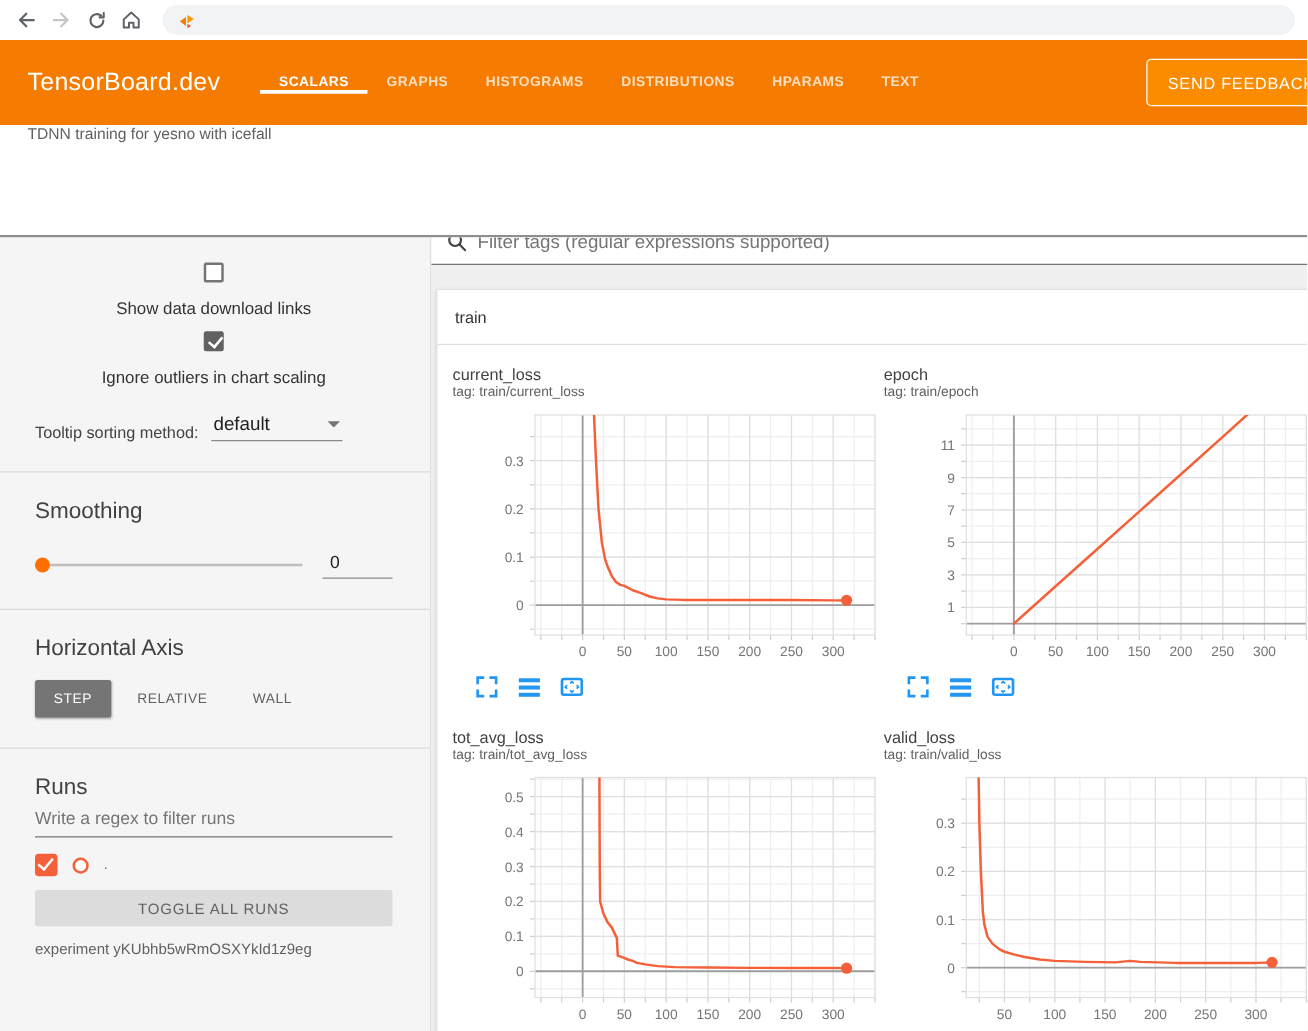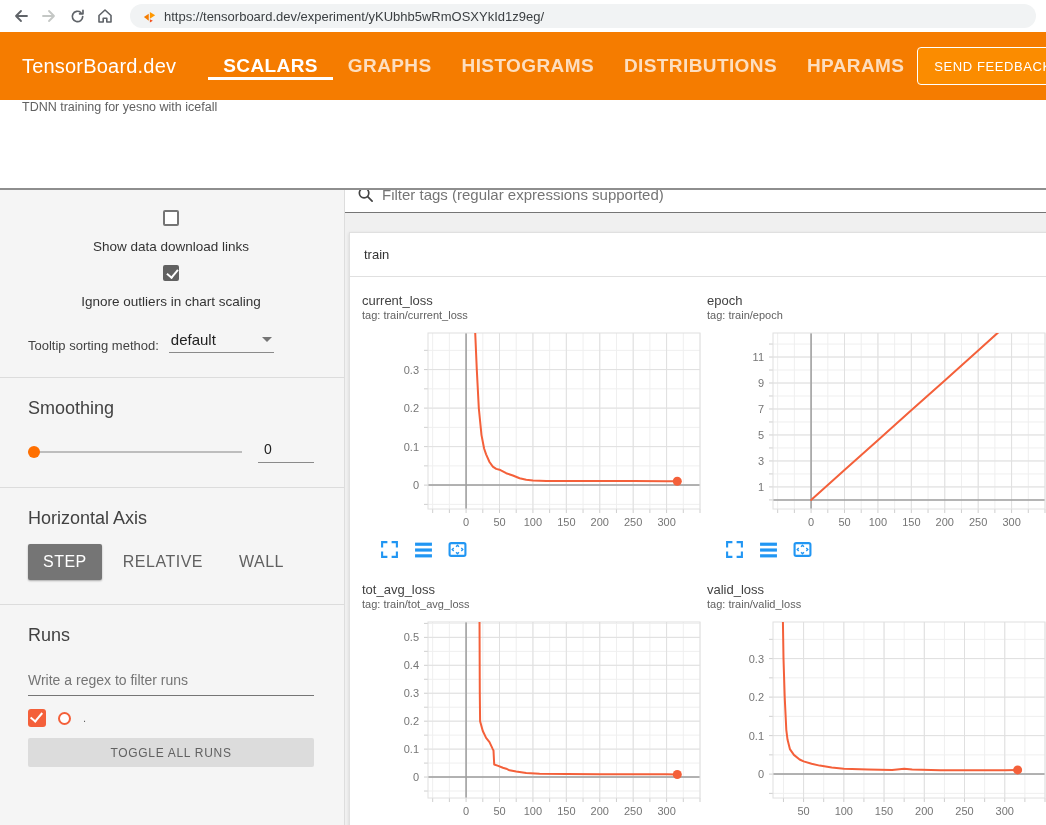--- a/index.html
+++ b/index.html
@@ -11,21 +11,21 @@
   .chrome { height:32px; background:#fff; display:flex; align-items:center; padding-left:10px; gap:6px; }
   .nav-ic { width:22px; height:22px; display:flex; align-items:center; justify-content:center; flex:none; cursor:pointer; }
   .urlbar { flex:1; height:24px; margin:0 10px 0 8px; background:#f1f3f4; border-radius:12px;
     display:flex; align-items:center; padding:0 12px; gap:7px; }
   .url-text { font-size:13px; color:#3c4043; white-space:nowrap; }
 
   
   .appbar { height:68px; background:#f57c00; display:flex; align-items:center; padding-left:22px; position:relative; }
   .brand { color:#fff; font-size:20px; font-weight:500; align-self:center; letter-spacing:.2px; }
   .tabs { display:flex; margin-left:32px; }
-  .tab { display:flex; align-items:center; padding:0 15px; color:rgba(255,255,255,.75); font-size:19px;
+  .tab { display:flex; align-items:center; padding:0 15px; color:rgba(255,255,255,.75); font-size:11px;
     font-weight:700; letter-spacing:.4px; border-bottom:3px solid transparent; padding-top:3px; cursor:pointer; }
   .tab.active { color:#fff; border-bottom-color:#fff; }
   .feedback-btn { position:absolute; left:917px; top:15px; width:152px; height:38px; background:#fb8c00;
     border:1px solid #ffffff; border-radius:4px; color:#fff; font-size:13px; letter-spacing:.6px;
     display:flex; align-items:center; justify-content:center; cursor:pointer; }
 
   
   .title-row { height:90px; background:#fff; display:flex; align-items:flex-start; padding:0 0 14px 22px;
     border-bottom:2px solid #8e8e8e; color:#616161; font-size:12.5px; }
 
@@ -42,24 +42,24 @@
   .tooltip-row { display:flex; align-items:flex-end; gap:10px; font-size:13px; color:#424242; margin-top:22px; }
   .dd { display:inline-flex; align-items:center; justify-content:space-between; border-bottom:1px solid #8a8a8a;
     padding:0 2px 4px 2px; font-size:15px; color:#212121; width:105px; cursor:pointer; }
   .dd-arrow { width:0; height:0; border:5px solid transparent; border-top-color:#757575; margin-top:5px; }
   .sec-label { font-size:18px; color:#424242; }
   .slider-row { display:flex; align-items:center; gap:16px; margin-top:22px; }
   .slider { flex:1; height:2px; background:#bdbdbd; position:relative; cursor:pointer; }
   .slider-thumb { position:absolute; left:0; top:-5px; width:12px; height:12px; border-radius:50%; background:#ff6f00; }
   .slider-val { width:56px; padding:0 0 5px 6px; border-bottom:1px solid #8a8a8a; font-size:14px; color:#212121; }
   .axis-btns { display:flex; gap:6px; margin-top:15px; }
-  .axis-btn { padding:9px 15px; font-size:16px; letter-spacing:.5px; color:#616161; border-radius:2px; cursor:pointer; }
+  .axis-btn { padding:9px 15px; font-size:11px; letter-spacing:.5px; color:#616161; border-radius:2px; cursor:pointer; }
   .axis-btn.active { background:#757575; color:#fff; box-shadow:0 1px 2px rgba(0,0,0,.3); }
   .regex-input { width:100%; border:none; border-bottom:1px solid #757575; background:transparent; outline:none;
-    font-size:14px; color:#212121; padding:6px 0 7px; margin-top:20px; font-family:"Liberation Sans",sans-serif; }
+    font-size:14px; color:#212121; padding:6px 0 7px; margin-top:0; font-family:"Liberation Sans",sans-serif; }
   .regex-input::placeholder { color:#757575; }
   .run-row { display:flex; align-items:center; gap:9px; margin-top:13px; }
   .run-cbx { width:18px; height:18px; background:#f4603a; border-radius:3px; position:relative; cursor:pointer; }
   .run-cbx::after { content:""; position:absolute; left:5px; top:1px; width:5px; height:10px;
     border:solid #fff; border-width:0 2px 2px 0; transform:rotate(40deg); }
   .run-circle { width:13px; height:13px; border:2px solid #f4603a; border-radius:50%; background:#fff; margin-left:3px; }
   .run-name { font-size:11px; color:#616161; margin-left:3px; }
   .toggle-btn { margin-top:11px; width:100%; height:29px; background:#dcdcdc; color:#616161; font-size:12px;
     letter-spacing:.7px; display:flex; align-items:center; justify-content:center; border-radius:2px; cursor:pointer; }
   .exp-note { margin-top:11px; font-size:12px; color:#616161; }
@@ -109,21 +109,20 @@
         </svg>
     </span>
     <div class="urlbar">
       <span style="display:flex;">
         <svg width="15" height="15" viewBox="0 0 16 16">
             <polygon points="2,8.6 7.2,5 7.2,12.6" fill="#f57c00"></polygon>
             <polygon points="8.4,3.2 14,6.6 8.4,10.4" fill="#ff9800"></polygon>
             <polygon points="8.4,10.8 11.6,12.6 8.4,14.4" fill="#f4511e"></polygon>
           </svg>
       </span>
-      <span class="url-text">https://tensorboard.dev/experiment/yKUbhb5wRmOSXYkId1z9eg/</span>
     </div>
   </div>
 
   <div class="appbar">
     <span class="brand">TensorBoard.dev</span>
     <div class="tabs">
       <span class="tab active">SCALARS</span>
       <span class="tab">GRAPHS</span>
       <span class="tab">HISTOGRAMS</span>
       <span class="tab">DISTRIBUTIONS</span>
@@ -179,20 +178,21 @@
 
       <div class="side-sec" style="border-bottom:none;">
         <div class="sec-label">Runs</div>
         <input class="regex-input" placeholder="Write a regex to filter runs" style="">
         <div class="run-row">
           <span class="run-cbx"></span>
           <span class="run-circle"></span>
           <span class="run-name">.</span>
         </div>
         <div class="toggle-btn">TOGGLE ALL RUNS</div>
+        <div class="exp-note">experiment yKUbhb5wRmOSXYkId1z9eg</div>
       </div>
     </div>
 
     <div class="main">
       <div class="filter-row">
         <span style="display:flex;">
           <svg width="17" height="17" viewBox="0 0 18 18" fill="none">
               <circle cx="7.5" cy="7.5" r="5" stroke="#424242" stroke-width="1.8"></circle>
               <path d="M11.3 11.3L16 16" stroke="#424242" stroke-width="1.8" stroke-linecap="round"></path>
             </svg>

